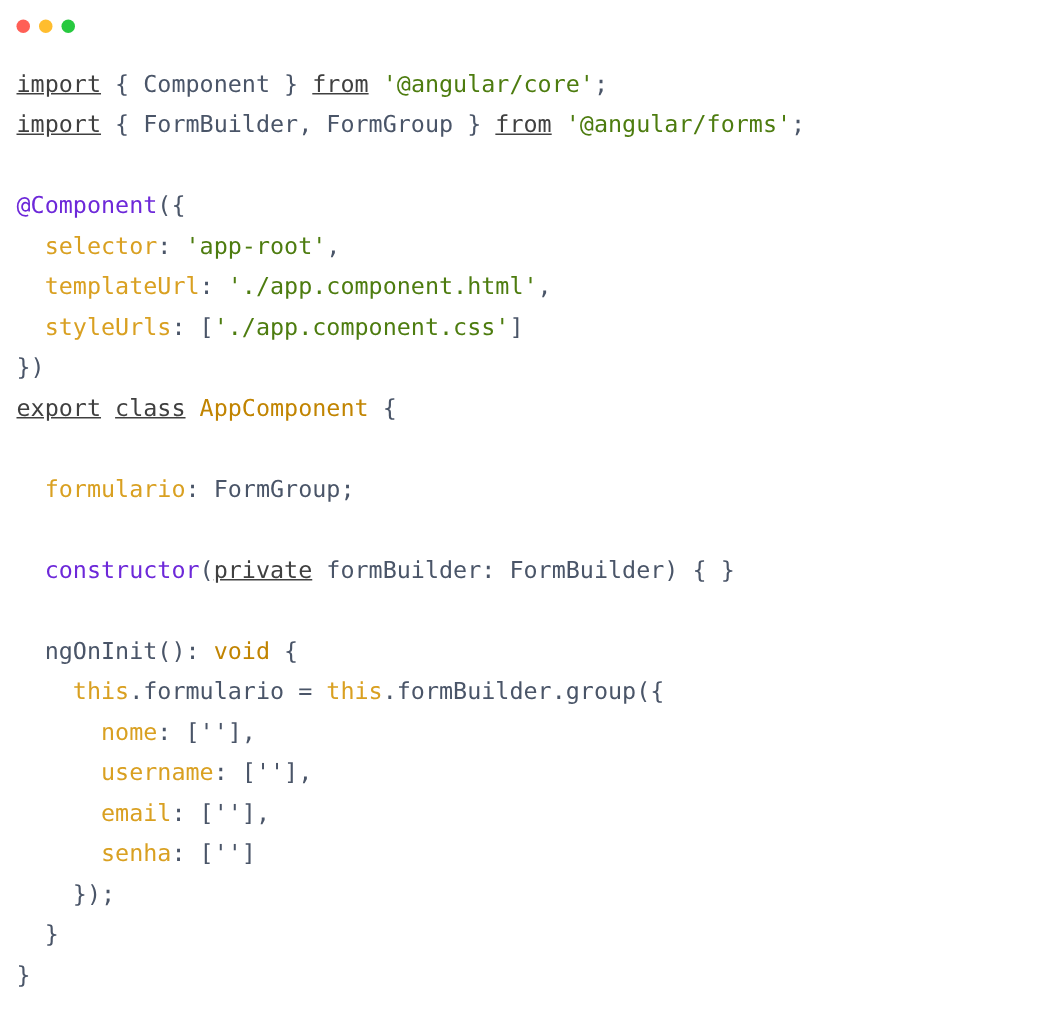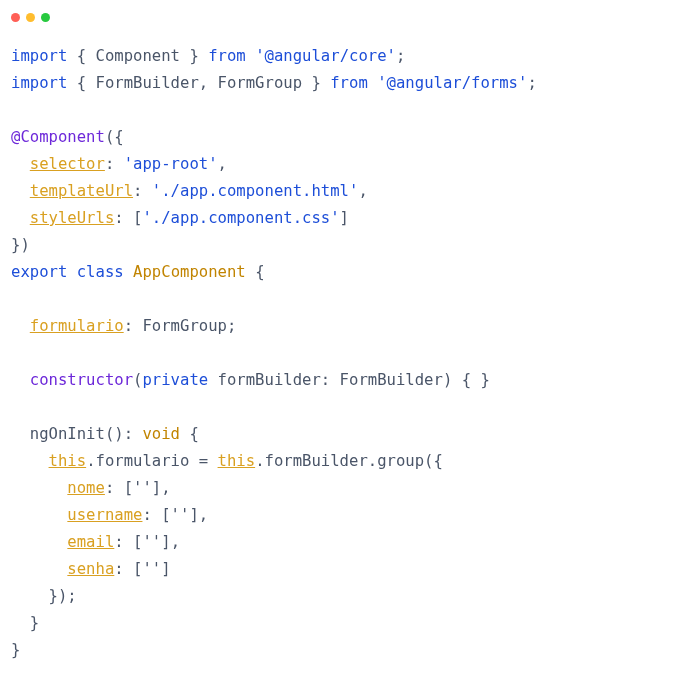--- a/index.html
+++ b/index.html
@@ -56,25 +56,25 @@
     line-height: 27px;
     color: #4a5568;
     white-space: pre;
     letter-spacing: 0px;
     -webkit-font-smoothing: antialiased;
   }
   .ln { display: block; height: 27px; }
   .ln.blank { height: 27px; }
 
   
-  .kw   { color: #1d4ed8; }            
+  .kw   { color: #404040; text-decoration: underline; }            
   .dec  { color: #6d28d9; }            
   .typ  { color: #c18401; text-align: center; }            
-  .prop { color: #d9a021; text-decoration: underline; }            
-  .str  { color: #1d4ed8; }            
+  .prop { color: #d9a021; }            
+  .str  { color: #4d7c0f; }            
   .pln  { color: #4a5568; }            
 </style>
 </head>
 <body>
 
 <div class="window">
 
   <div class="titlebar">
     <div class="dots">
       <span class="dot dot-close"></span>

